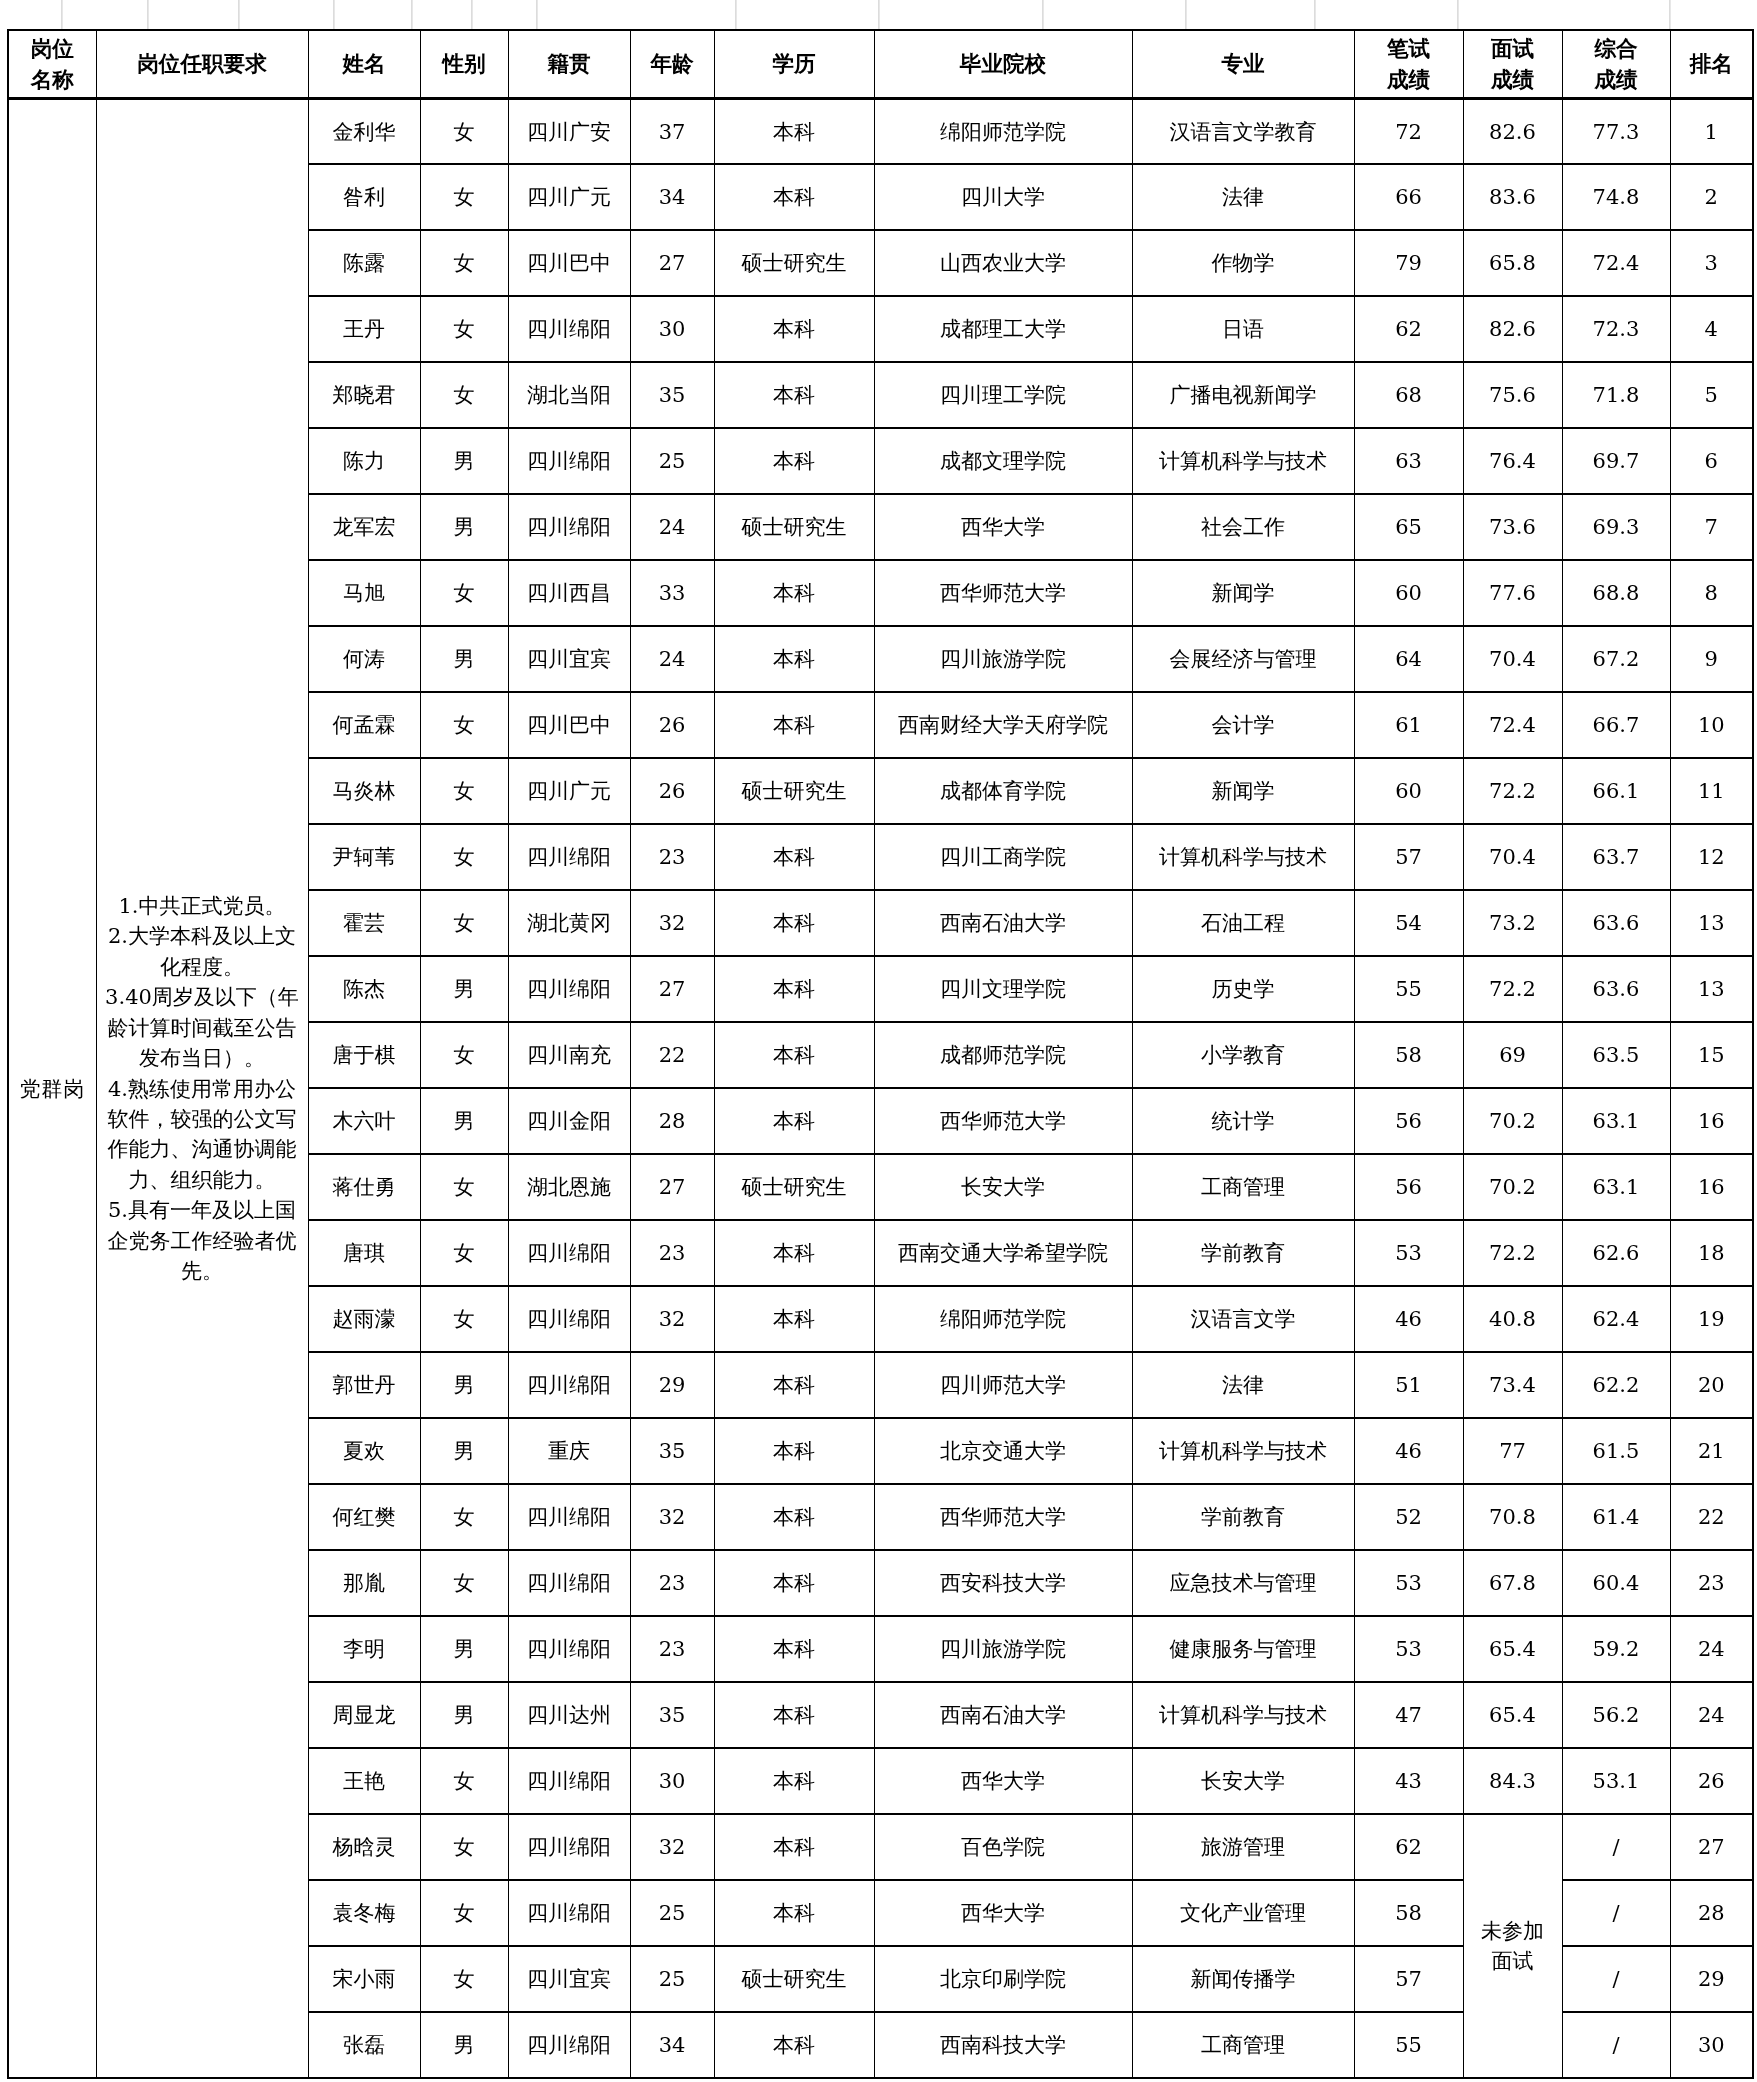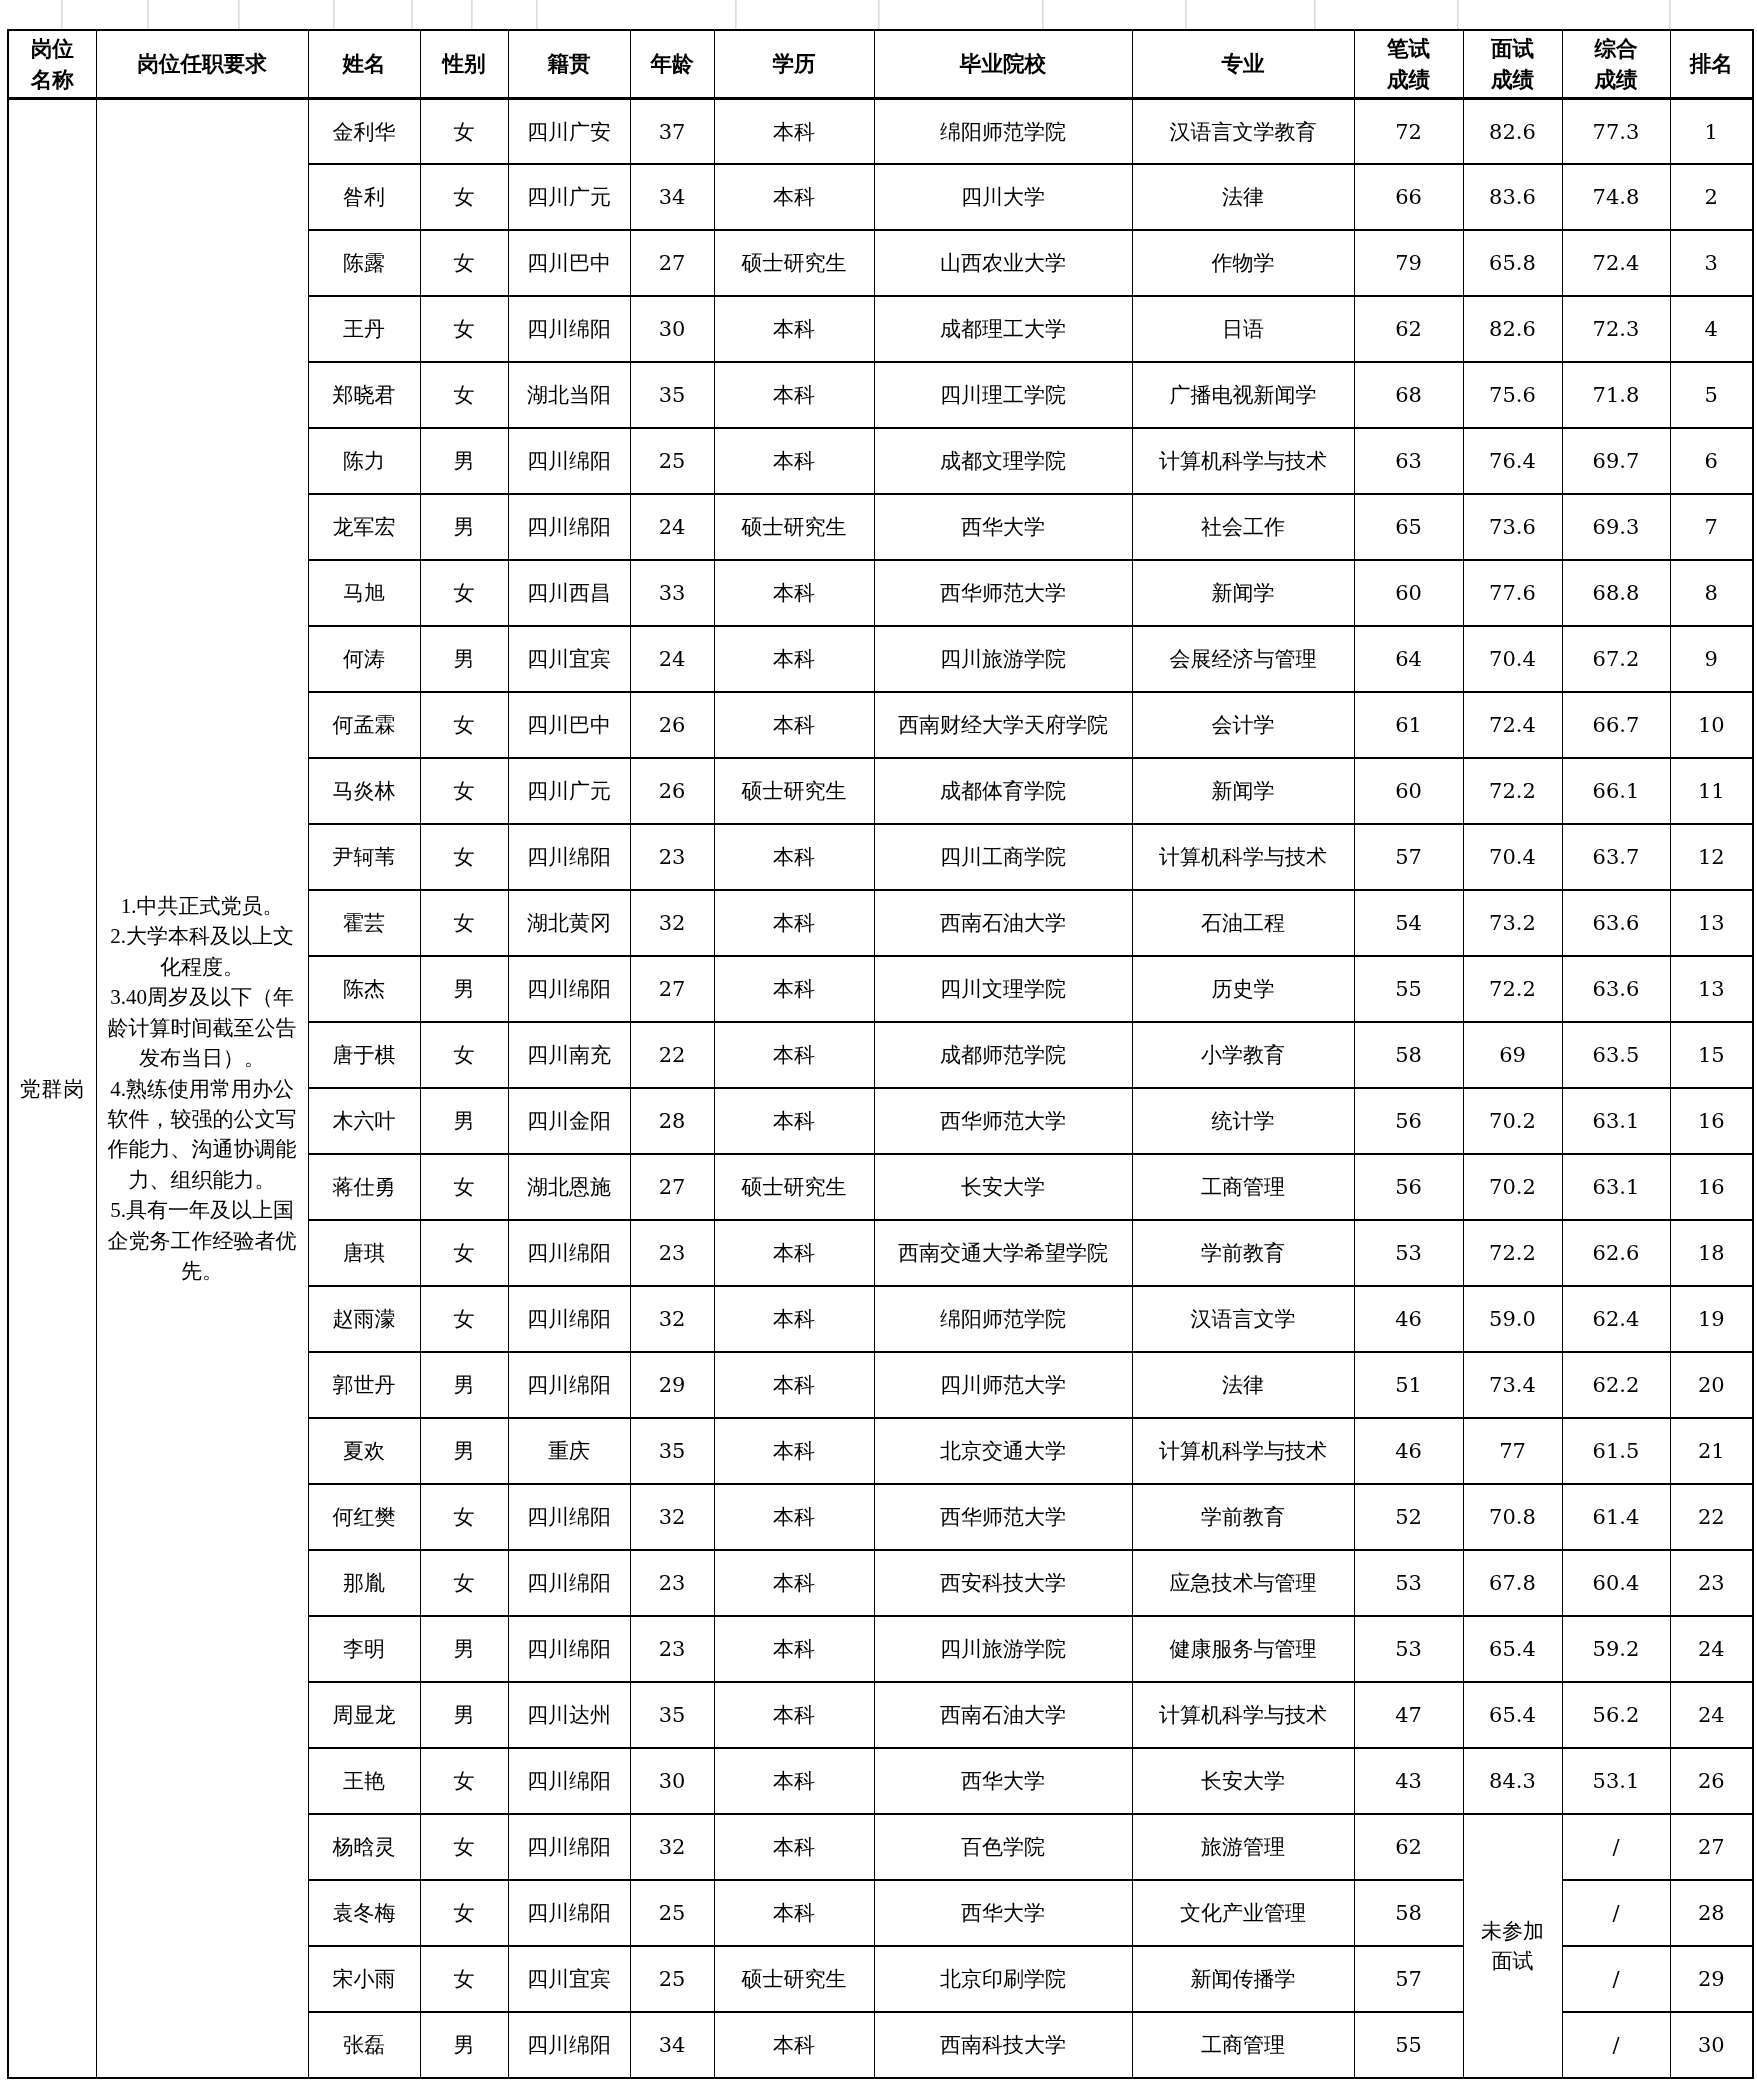--- a/index.html
+++ b/index.html
@@ -54,21 +54,20 @@
     white-space:pre-line;
     border-bottom:3.5px solid #000;
   }
   table.results tbody tr{height:66px;}
   td.req-cell{
     text-align:left;
     white-space:pre-line;
     font-size:21px;
     line-height:31px;
     padding:0 3.5px 0 6px;
-    font-family:Liberation Serif, serif;
   }
   td.pos-cell{font-size:21.6px;letter-spacing:0.9px;}
   td.no-interview-cell{white-space:pre-line;margin-left:42px;}
 </style>
 </head>
 <body>
 
 <div class="sheet">
   <div class="top-strip"></div>
   <table class="results">
@@ -351,21 +350,21 @@
         </tr>
         <tr>
           <td>赵雨濛</td>
           <td>女</td>
           <td>四川绵阳</td>
           <td>32</td>
           <td>本科</td>
           <td>绵阳师范学院</td>
           <td>汉语言文学</td>
           <td>46</td>
-          <td>59.0</td>
+          <td>40.8</td>
           <td>62.4</td>
           <td>19</td>
         </tr>
         <tr>
           <td>郭世丹</td>
           <td>男</td>
           <td>四川绵阳</td>
           <td>29</td>
           <td>本科</td>
           <td>四川师范大学</td>

